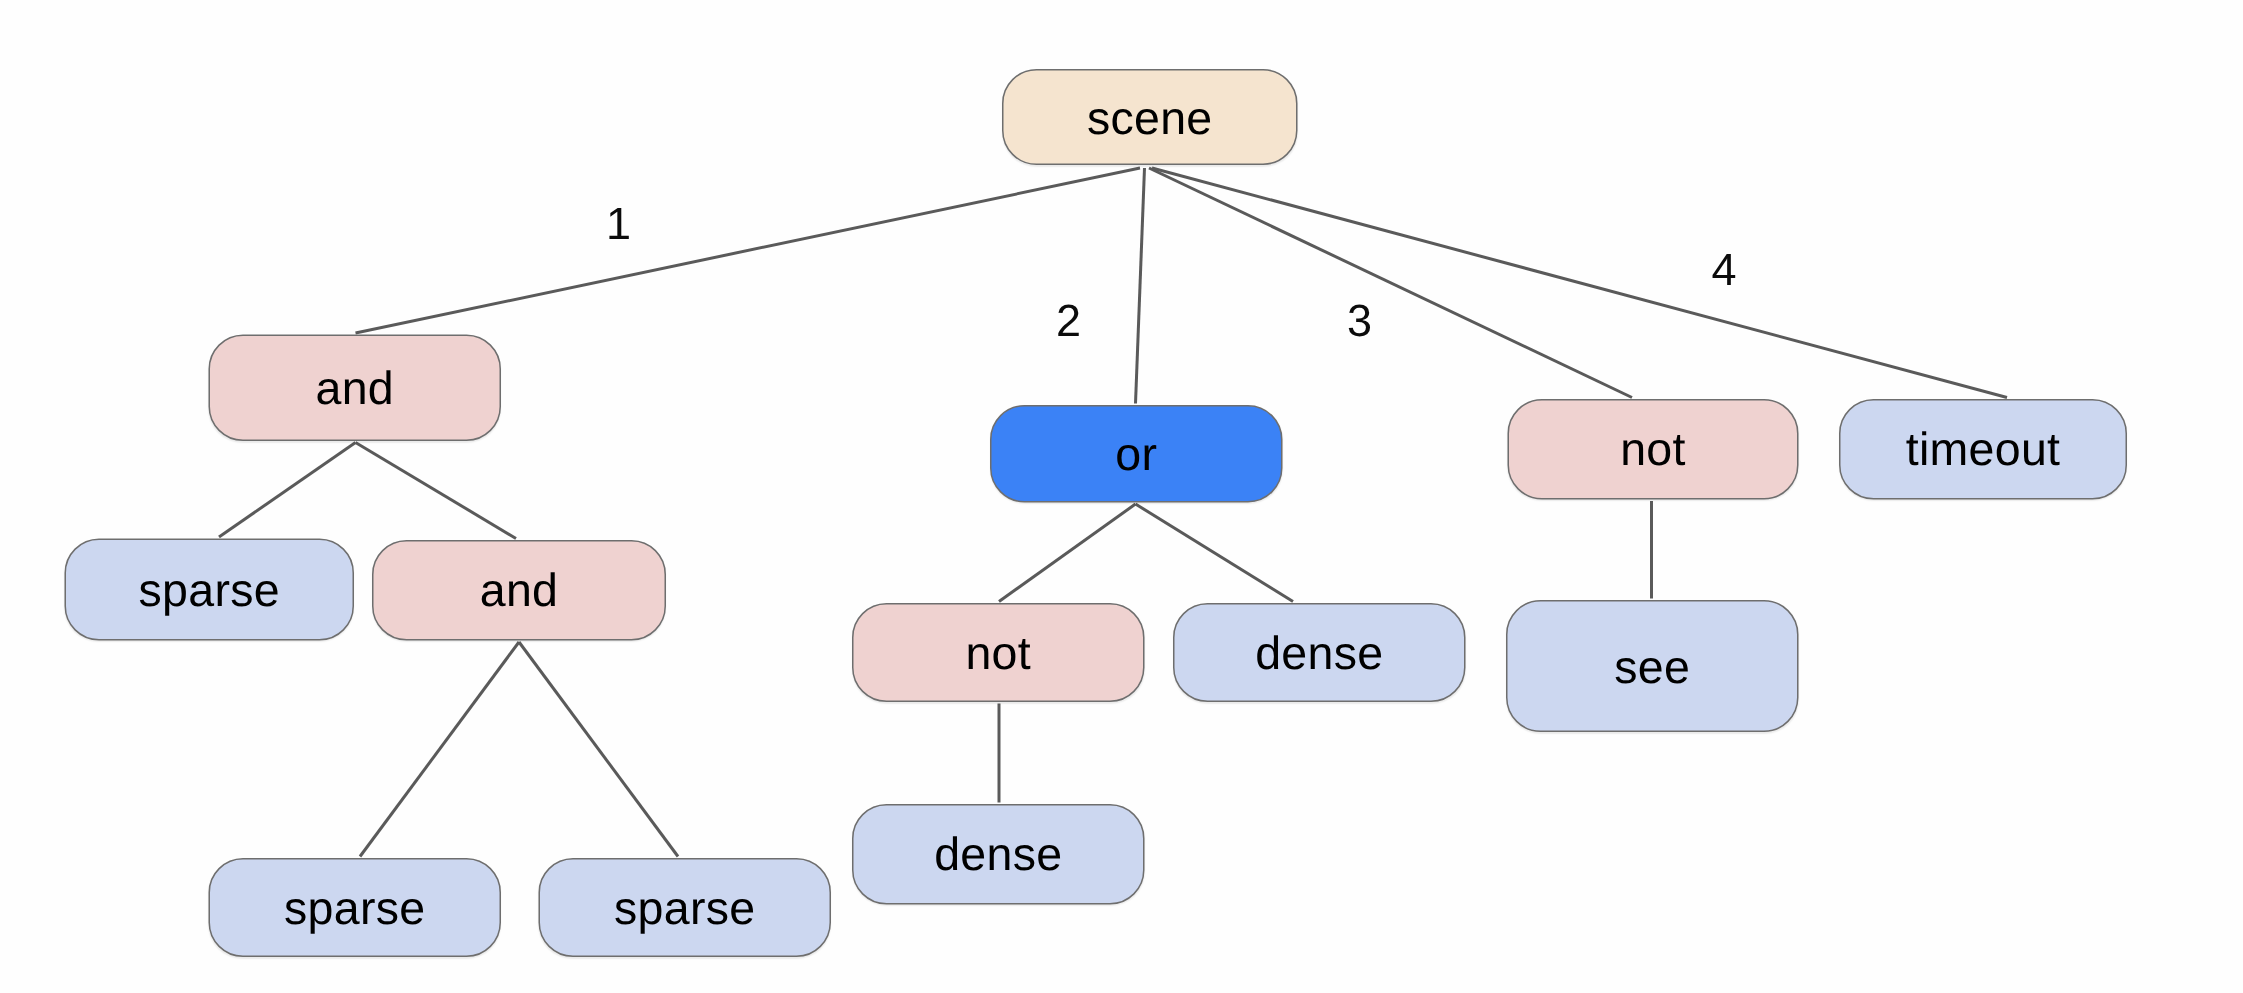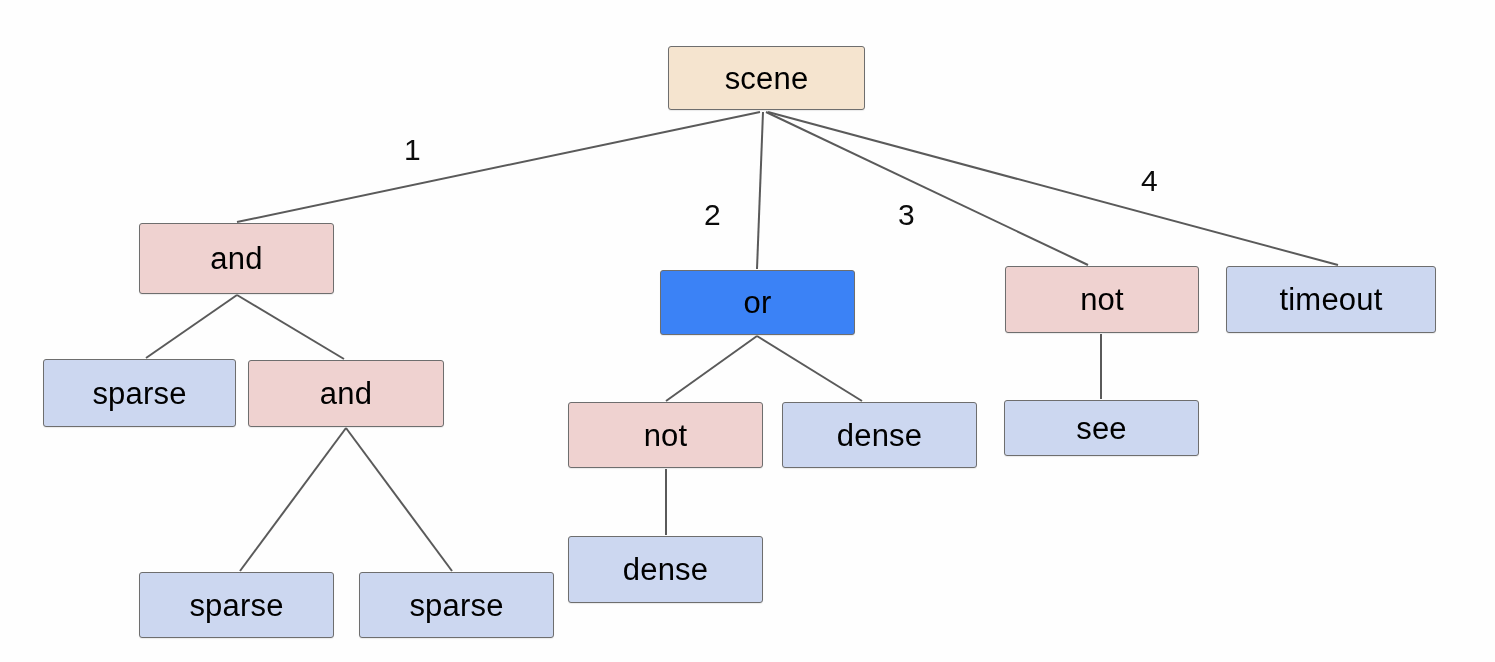--- a/index.html
+++ b/index.html
@@ -20,21 +20,21 @@
     left: 0;
     top: 0;
     width: 1495px;
     height: 662px;
     pointer-events: none;
   }
   .node {
     position: absolute;
     box-sizing: border-box;
     border: 1.6px solid #6e6e6e;
-    border-radius: 3px;
+    border-radius: 23px;
     display: flex;
     align-items: center;
     justify-content: center;
     color: #000000;
     font-size: 31px;
     line-height: 1;
     letter-spacing: 0.2px;
     white-space: nowrap;
     box-shadow: 0 1px 1px rgba(0,0,0,0.08);
   }
@@ -72,36 +72,36 @@
     </div>
     <div class="node" style="left: 139px; top: 223px; width: 195px; height: 71px; background: rgb(239, 210, 208); border-color: rgb(110, 110, 110); color: rgb(0, 0, 0);">
       <span class="node-label">and</span>
     </div>
     <div class="node" style="left: 660px; top: 270px; width: 195px; height: 65px; background: #3b82f6; border-color: rgb(110, 110, 110); color: rgb(0, 0, 0);">
       <span class="node-label">or</span>
     </div>
     <div class="node" style="left: 1005px; top: 266px; width: 194px; height: 67px; background: rgb(239, 210, 208); border-color: rgb(110, 110, 110); color: rgb(0, 0, 0);">
       <span class="node-label">not</span>
     </div>
-    <div class="node" style="left: 1226px; top: 266px; width: 210px; height: 67px; background: rgb(204, 215, 240); border-color: rgb(110, 110, 110); color: rgb(0, 0, 0);">
+    <div class="node" style="left: 1226px; top: 266px; width: 192px; height: 67px; background: rgb(204, 215, 240); border-color: rgb(110, 110, 110); color: rgb(0, 0, 0);">
       <span class="node-label">timeout</span>
     </div>
     <div class="node" style="left: 43px; top: 359px; width: 193px; height: 68px; background: rgb(204, 215, 240); border-color: rgb(110, 110, 110); color: rgb(0, 0, 0);">
       <span class="node-label">sparse</span>
     </div>
     <div class="node" style="left: 248px; top: 360px; width: 196px; height: 67px; background: rgb(239, 210, 208); border-color: rgb(110, 110, 110); color: rgb(0, 0, 0);">
       <span class="node-label">and</span>
     </div>
     <div class="node" style="left: 568px; top: 402px; width: 195px; height: 66px; background: rgb(239, 210, 208); border-color: rgb(110, 110, 110); color: rgb(0, 0, 0);">
       <span class="node-label">not</span>
     </div>
     <div class="node" style="left: 782px; top: 402px; width: 195px; height: 66px; background: rgb(204, 215, 240); border-color: rgb(110, 110, 110); color: rgb(0, 0, 0);">
       <span class="node-label">dense</span>
     </div>
-    <div class="node" style="left: 1004px; top: 400px; width: 195px; height: 56px; background: rgb(204, 215, 240); border-color: rgb(110, 110, 110); color: rgb(0, 0, 0);">
+    <div class="node" style="left: 1004px; top: 400px; width: 195px; height: 88px; background: rgb(204, 215, 240); border-color: rgb(110, 110, 110); color: rgb(0, 0, 0);">
       <span class="node-label">see</span>
     </div>
     <div class="node" style="left: 568px; top: 536px; width: 195px; height: 67px; background: rgb(204, 215, 240); border-color: rgb(110, 110, 110); color: rgb(0, 0, 0);">
       <span class="node-label">dense</span>
     </div>
     <div class="node" style="left: 139px; top: 572px; width: 195px; height: 66px; background: rgb(204, 215, 240); border-color: rgb(110, 110, 110); color: rgb(0, 0, 0);">
       <span class="node-label">sparse</span>
     </div>
     <div class="node" style="left: 359px; top: 572px; width: 195px; height: 66px; background: rgb(204, 215, 240); border-color: rgb(110, 110, 110); color: rgb(0, 0, 0);">
       <span class="node-label">sparse</span>

